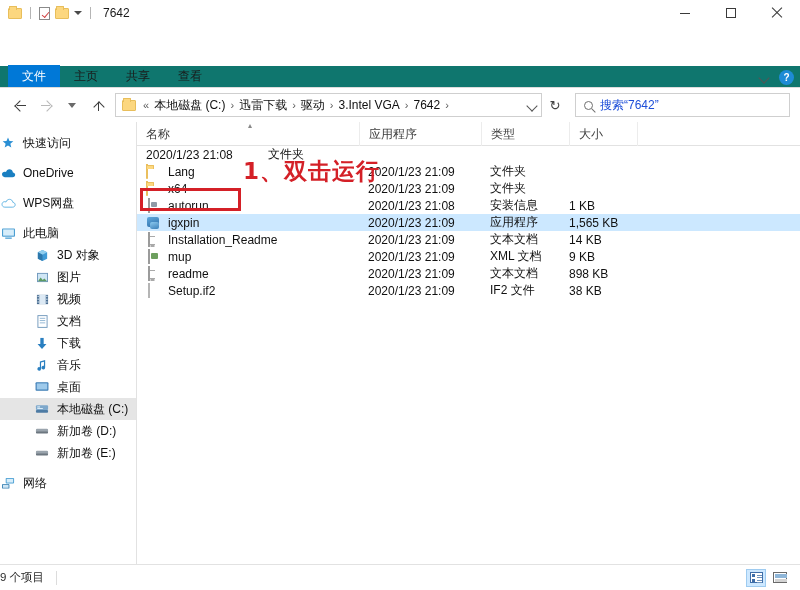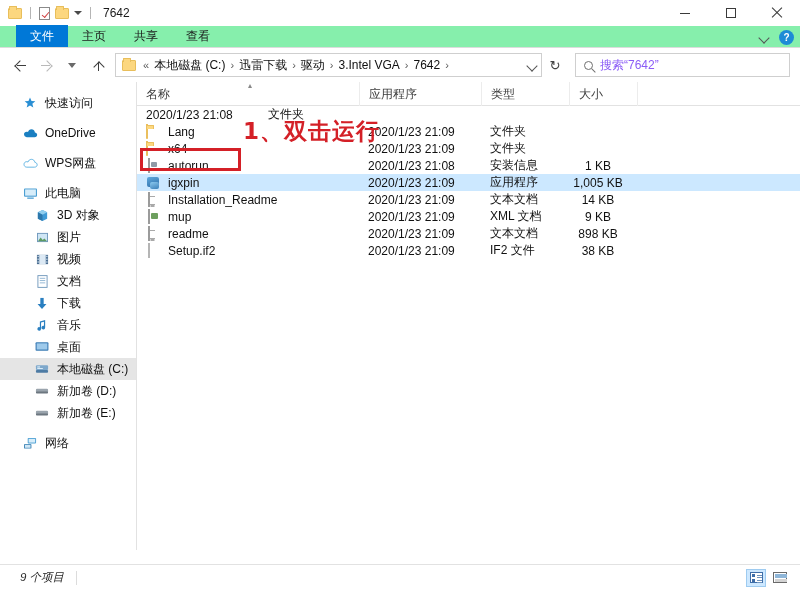--- a/index.html
+++ b/index.html
@@ -49,23 +49,24 @@
   .wc .max { width:10px; height:10px; border:1px solid #3a3a3a; display:block; }
   .wc .cls { position:relative; width:12px; height:12px; display:block; }
   .wc .cls::before,.wc .cls::after{
     content:""; position:absolute; left:-1px; top:5px; width:14px; height:1px; background:#3a3a3a;
   }
   .wc .cls::before{ transform:rotate(45deg); }
   .wc .cls::after{ transform:rotate(-45deg); }
 
   
   .tabbar {
-    position:relative; height:22px; background:#86efac;
-    display:flex; align-items:flex-end; padding-left:16px;
+    position:relative; height:22px; background:#0f766e;
+    display:flex; align-items:flex-end; padding-left:8px;
     border-bottom:1px solid #dcdcdc;
+    margin-top:40px;
   }
   .tab {
     height:22px; line-height:22px; padding:0 14px; font-size:12px; color:#1a1a1a;
   }
   .tab.file { background:#0078d7; color:#fff; font-weight:400; }
   .tabbar-right { position:absolute; right:6px; bottom:2px; display:flex; align-items:center; gap:10px; }
   .chev { width:9px; height:9px; position:relative; }
   .chev::after{
     content:""; position:absolute; left:0; top:1px; width:7px; height:7px;
     border-right:1.4px solid #555; border-bottom:1.4px solid #555; transform:rotate(45deg);
@@ -113,28 +114,28 @@
     font-size:13px; color:#444;
   }
   .searchbox {
     width:215px; height:24px; border:1px solid #cfcfcf; background:#fff;
     display:flex; align-items:center; gap:7px; padding:0 8px; margin-left:7px;
   }
   .mag {
     width:9px; height:9px; border:1.3px solid #6f6f6f; border-radius:50%; position:relative;
   }
   .mag::after{ content:""; position:absolute; right:-4px; bottom:-3px; width:5px; height:1.3px; background:#6f6f6f; transform:rotate(45deg); }
-  .search-ph { font-size:12px; color:#8b5cf6; }
+  .search-ph { font-size:12px; color:#1d4ed8; }
 
   
   .body { display:flex; height:468px; }
   .sidebar { width:136px; padding-top:10px; background:#fff; overflow:hidden; }
   .divider { width:1px; background:#e2e2e2; }
   .nav-item {
-    height:22px; display:flex; align-items:center; gap:7px; padding-left:22px; font-size:12px; color:#101010;
+    height:22px; display:flex; align-items:center; gap:7px; font-size:12px; color:#101010;
     white-space:nowrap;
   }
   .nav-item.child { padding-left:34px; }
   .nav-item.selected { background:#e5e5e5; }
   .nav-gap { height:8px; }
   .nav-ic { width:16px; height:16px; display:flex; align-items:center; justify-content:center; flex:0 0 16px; }
 
   
   .filepane { flex:1; position:relative; background:#fff; }
   .colhead { height:24px; display:flex; align-items:center; border-bottom:1px solid #e2e2e2; position:relative; }
@@ -145,21 +146,21 @@
   .col:first-child { border-left:none; }
   .col .sortmark {
     position:absolute; top:2px; left:50%; width:7px; height:4px; color:#888; font-size:8px; line-height:4px;
   }
   .rows { position:relative; }
   .row { height:17px; display:flex; align-items:center; font-size:12px; color:#111; }
   .row.selected { background:#cce8ff; }
   .cell-name { display:flex; align-items:center; gap:7px; padding-left:9px; overflow:hidden; white-space:nowrap; }
   .cell-date { padding-left:9px; color:#111; }
   .cell-type { padding-left:9px; color:#111; }
-  .cell-size { text-align:center; padding-right:10px; color:#111; }
+  .cell-size { text-align:left; padding-right:10px; color:#111; }
   .ficon { width:15px; height:15px; flex:0 0 15px; position:relative; }
 
   
   .i-folder { width:15px; height:12px; background:#fcd77f; border:1px solid #eabf5e; border-radius:1px; margin-top:2px; }
   .i-folder::before{
     content:""; position:absolute; left:0; top:1px; width:6px; height:3px;
     background:#fcd77f; border:1px solid #eabf5e; border-bottom:none; border-radius:1px 1px 0 0;
   }
   .i-doc {
     width:11px; height:14px; background:#fff; border:1px solid #9b9b9b; margin-left:2px;
@@ -201,21 +202,21 @@
   .redbox {
     position:absolute; border:3px solid #d42027; pointer-events:none;
   }
 
   
   .statusbar {
     position:absolute; left:0; bottom:0; width:800px; height:26px;
     border-top:1px solid #e2e2e2; display:flex; align-items:center;
     background:#fff;
   }
-  .status-text { font-size:11.5px; color:#2b2b2b; padding-left:20px;font-style:italic; }
+  .status-text { font-size:11.5px; color:#2b2b2b; padding-left:0; }
   .status-sep { width:1px; height:14px; background:#dcdcdc; margin-left:12px; }
   .viewbtns { margin-left:auto; display:flex; align-items:center; gap:4px; padding-right:10px; }
   .vb { width:20px; height:18px; display:flex; align-items:center; justify-content:center; }
   .vb.active { background:#cde8ff; border:1px solid #9ecbf0; }
   .vb-details { width:13px; height:11px; border:1px solid #3f6ea8; position:relative; background:#fff; }
   .vb-details::before{
     content:""; position:absolute; left:1px; top:1px; width:3px; height:3px;
     background:#3f6ea8; box-shadow:0 5px 0 0 #3f6ea8;
   }
   .vb-details::after{
@@ -530,21 +531,21 @@
           <div class="cell-size" style="width:68px">1 KB</div>
         </div>
 
         <div class="row selected">
           <div class="cell-name" style="width:222px">
               <span class="ficon"><span class="i-app"></span></span>
               <span>igxpin</span>
             </div>
           <div class="cell-date" style="width:122px">2020/1/23 21:09</div>
           <div class="cell-type" style="width:88px">应用程序</div>
-          <div class="cell-size" style="width:68px">1,005 KB</div>
+          <div class="cell-size" style="width:68px">1,565 KB</div>
         </div>
 
         <div class="row">
           <div class="cell-name" style="width:222px">
               <span class="ficon"><span class="i-doc txt"></span></span>
               <span>Installation_Readme</span>
             </div>
           <div class="cell-date" style="width:122px">2020/1/23 21:09</div>
           <div class="cell-type" style="width:88px">文本文档</div>
           <div class="cell-size" style="width:68px">14 KB</div>

